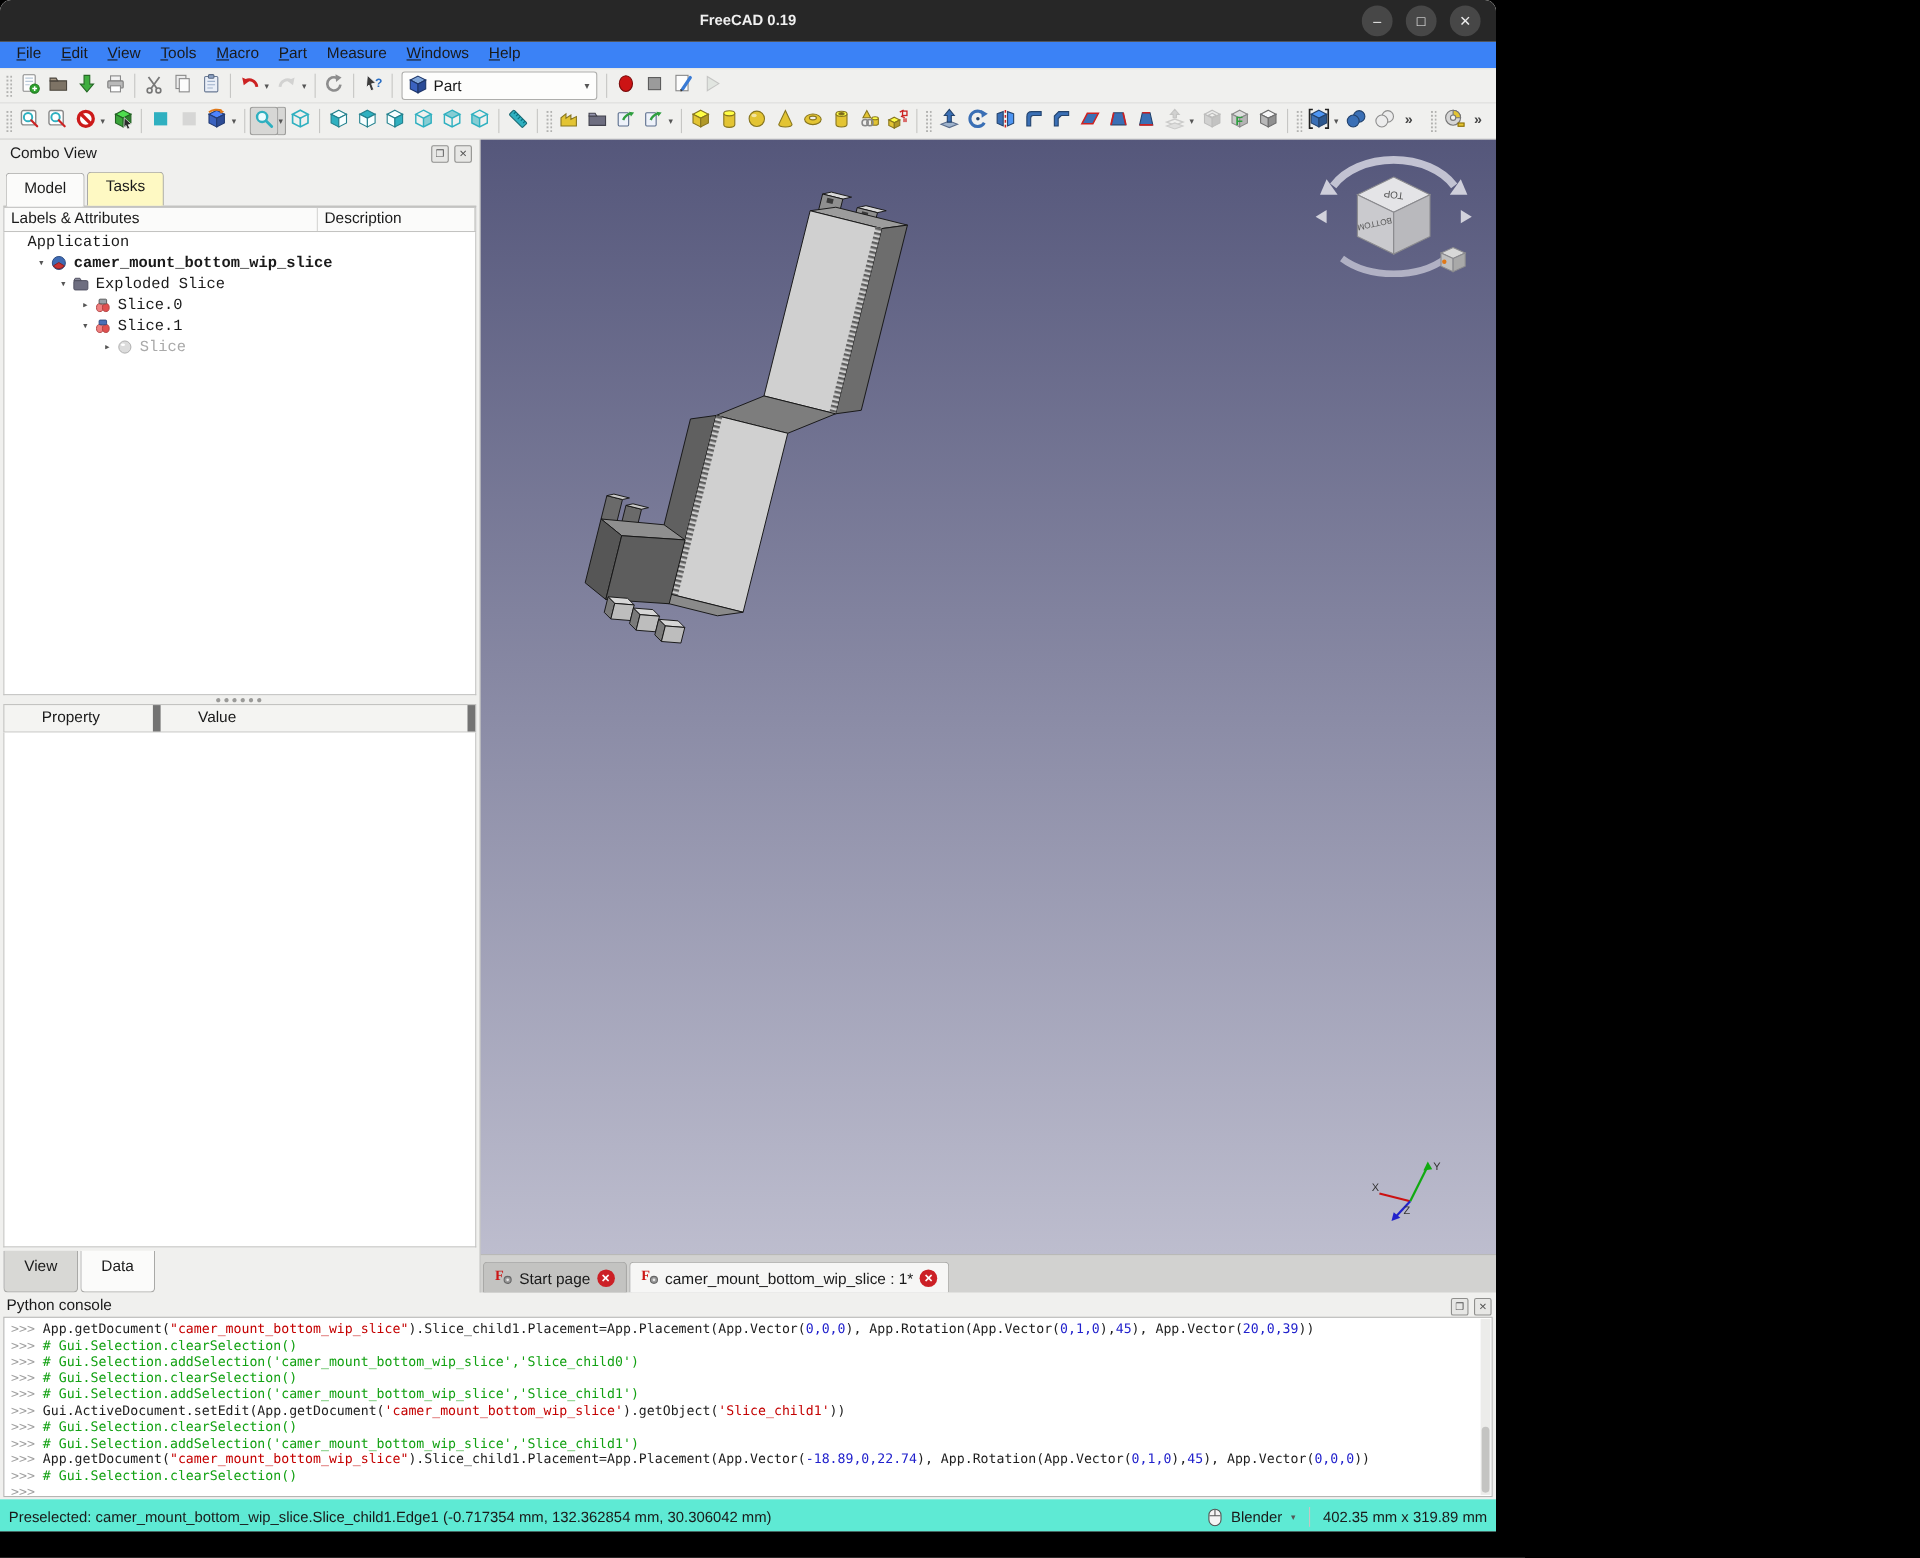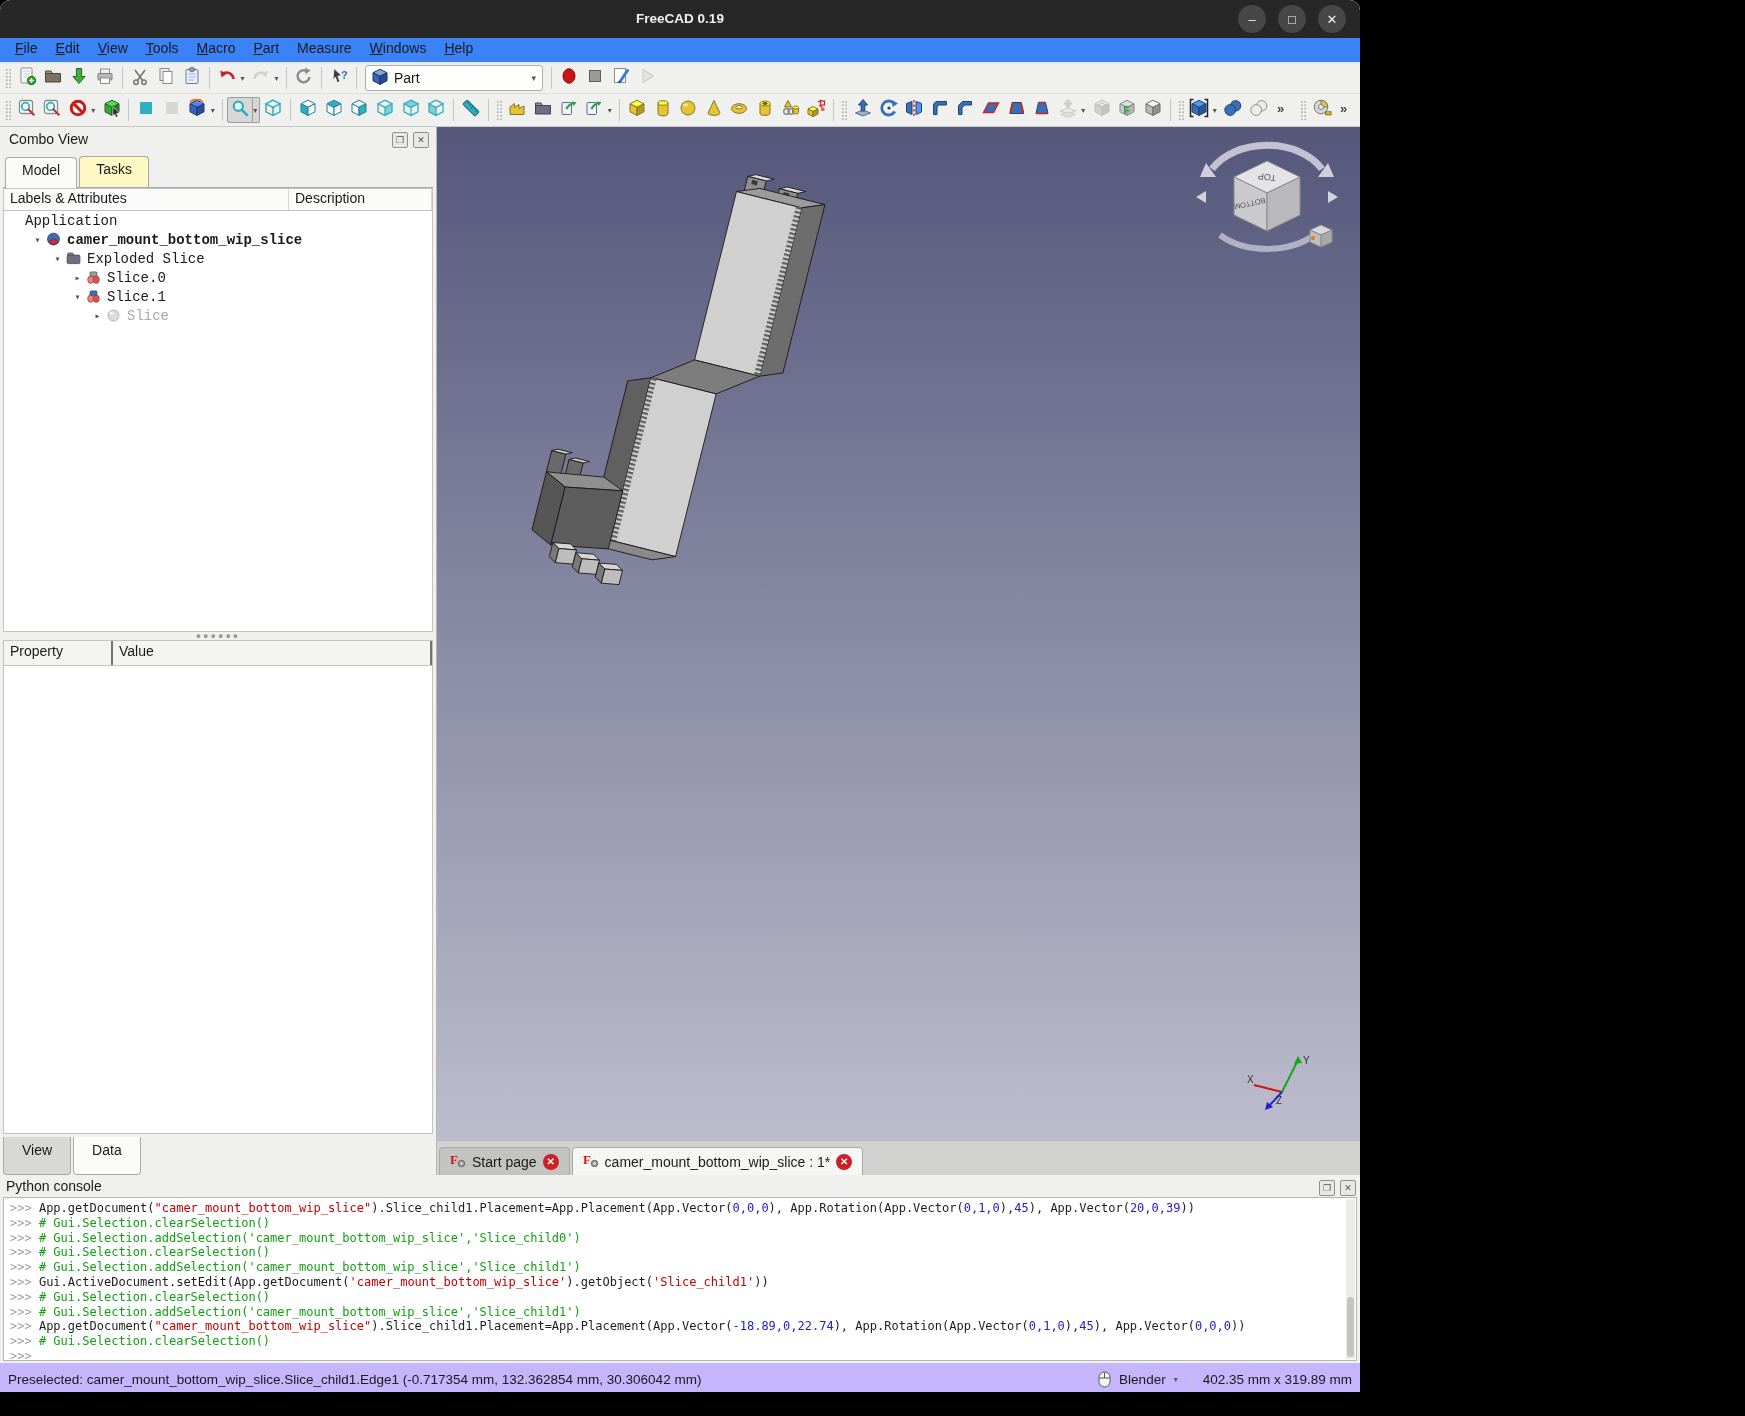--- a/index.html
+++ b/index.html
@@ -48,21 +48,21 @@
   .tree-header{display:flex;height:22px;background:#fbfbfa;border:1px solid #c3c3c1;font-size:14px;color:#1a1a1a;}
   .tree-header .col{padding:1px 6px;border-right:1px solid #d5d5d3;}
   .tree-header .col.c0{width:272px;}
   .tree{height:424px;background:#fff;border:1px solid #c3c3c1;border-top:none;overflow:hidden;font-size:14px;color:#1a1a1a;}
   .trow{height:19px;display:flex;align-items:center;font-family:Liberation Mono, monospace;}
   .texp{width:15px;text-align:center;color:#555;font-size:10px;}
   .ticon{width:18px;height:17px;margin-right:4px;}
   .trow.gray{color:#a9a9a9;}
   .hsplit{height:8px;display:flex;align-items:center;justify-content:center;color:#9a9a98;font-size:9px;letter-spacing:2px;}
   .prop-header{display:flex;height:24px;background:#f4f4f2;border:1px solid #c3c3c1;font-size:14px;color:#1a1a1a;}
-  .prop-header .col{padding:2px 6px;border-right:2px solid #737373;}
+  .prop-header .col{padding:2px 6px;border-right:7px solid #737373;margin-left:28px;}
   .prop-header .col.c0{width:95px;}
   .prop-body{height:472px;background:#fff;border:1px solid #c3c3c1;border-top:none;}
   .dock-bottom-tabs{height:38px;padding-top:3px;display:flex;}
   .btab{padding:5px 18px;font-size:14px;color:#1a1a1a;border:1px solid #a9a9a7;border-top:none;
     border-radius:0 0 4px 4px;background:#d8d8d5;margin-right:2px;}
   .btab.active{background:#fbfbfa;}
   
   .viewright{flex:1;display:flex;flex-direction:column;}
   .viewport{height:1014px;position:relative;overflow:hidden;}
   .viewport svg.scene{position:absolute;inset:0;}
@@ -78,21 +78,21 @@
   
   .console-panel{height:188px;background:#f0f0ee;display:flex;flex-direction:column;}
   .console-title{height:22px;line-height:22px;font-size:14px;color:#1a1a1a;padding-left:6px;position:relative;}
   .console-body{flex:1;margin:0 3px 2px 3px;background:#fff;border:1px solid #b5b5b3;
     font-family:"DejaVu Sans Mono",monospace;font-size:12px;line-height:14.8px;padding:3px 6px;position:relative;overflow:hidden;}
   .cline{white-space:pre;}
   .seg-p{color:#a0a0a0;} .seg-k{color:#1d1d1d;} .seg-s{color:#c40000;} .seg-n{color:#2121cc;} .seg-c{color:#12a112;}
   .console-scroll{position:absolute;right:1px;top:1px;bottom:1px;width:9px;background:#ececea;}
   .console-scroll .thumb{position:absolute;left:1px;right:1px;bottom:2px;height:60px;background:#c4c4c2;border-radius:4px;}
   
-  .statusbar{height:32px;display:flex;align-items:center;font-size:13.5px;color:#1a1a1a;padding:0 8px;background:#c4b5fd;}
+  .statusbar{height:32px;display:flex;align-items:center;font-size:13.5px;color:#1a1a1a;padding:0 8px;background:#5eead4;}
   .status-left{flex:1;}
   .status-right{display:flex;align-items:center;gap:8px;}
   .caret-sm{font-size:8px;color:#555;}
   .vsep{width:1px;height:18px;background:#c6c6c4;margin:0 4px;}
 </style>
 </head>
 <body>
 
 <div id="app">
 

